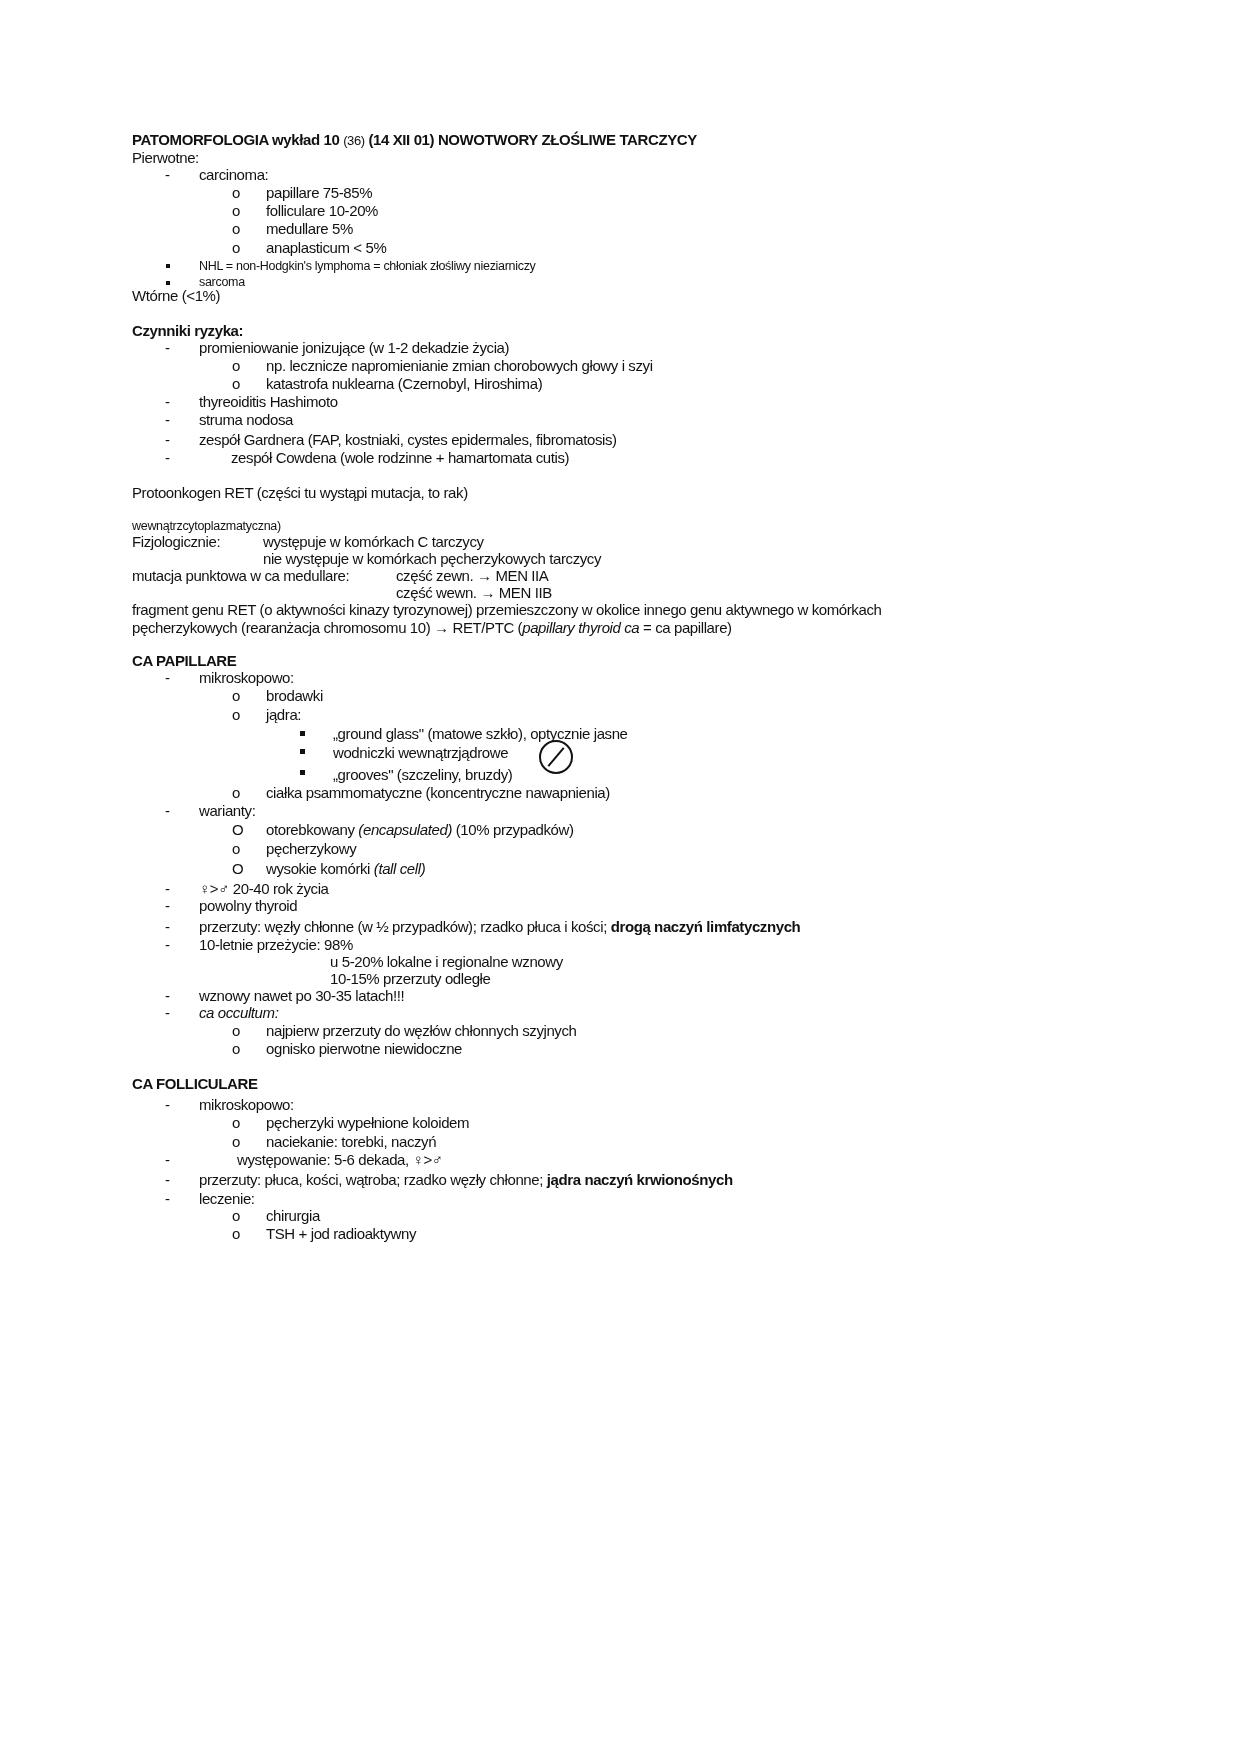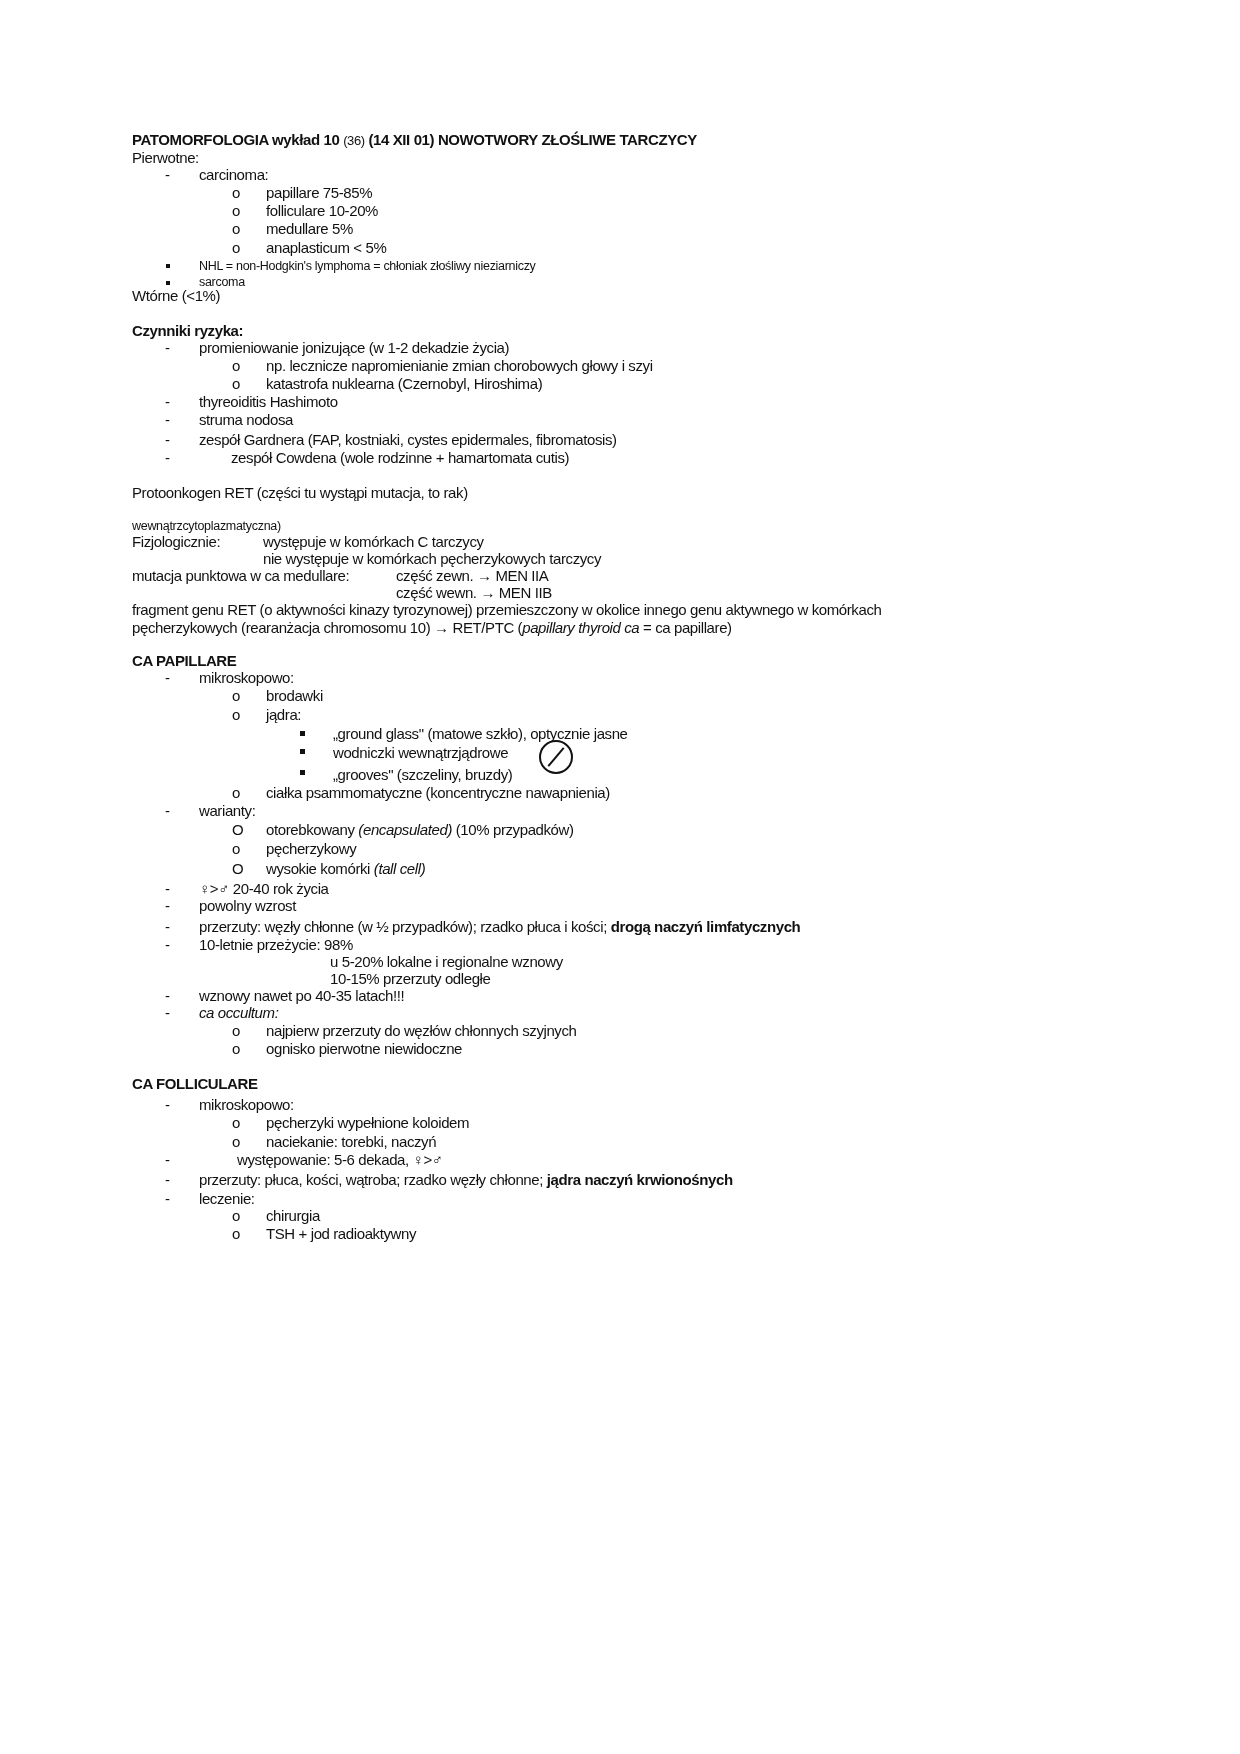--- a/index.html
+++ b/index.html
@@ -105,31 +105,31 @@
   <span class="mk" style="left:232px;top:840px;">o</span>
   <div class="ln" style="left:266px;top:840px;">pęcherzykowy</div>
   <span class="mk" style="left:232px;top:860px;">O</span>
   <div class="ln" style="left:266px;top:860px;">
     <span>wysokie komórki </span><span class="i">(tall cell)</span>
   </div>
 
   <span class="mk" style="left:165px;top:880px;">-</span>
   <div class="ln" style="left:199px;top:880px;">♀&gt;♂ 20-40 rok życia</div>
   <span class="mk" style="left:165px;top:897px;">-</span>
-  <div class="ln" style="left:199px;top:897px;">powolny wzrost</div>
+  <div class="ln" style="left:199px;top:897px;">powolny thyroid</div>
   <span class="mk" style="left:165px;top:918px;">-</span>
   <div class="ln" style="left:199px;top:918px;">
     <span>przerzuty: węzły chłonne (w ½ przypadków); rzadko płuca i kości; </span><span class="b">drogą naczyń limfatycznych</span>
   </div>
   <span class="mk" style="left:165px;top:936px;">-</span>
   <div class="ln" style="left:199px;top:936px;">10-letnie przeżycie: 98%</div>
   <div class="ln" style="left:330px;top:953px;">u 5-20% lokalne i regionalne wznowy</div>
   <div class="ln" style="left:330px;top:970px;">10-15% przerzuty odległe</div>
   <span class="mk" style="left:165px;top:987px;">-</span>
-  <div class="ln" style="left:199px;top:987px;">wznowy nawet po 40-35 latach!!!</div>
+  <div class="ln" style="left:199px;top:987px;">wznowy nawet po 30-35 latach!!!</div>
   <span class="mk" style="left:165px;top:1004px;">-</span>
   <div class="ln i" style="left:199px;top:1004px;">ca occultum:</div>
   <span class="mk" style="left:232px;top:1022px;">o</span>
   <div class="ln" style="left:266px;top:1022px;">najpierw przerzuty do węzłów chłonnych szyjnych</div>
   <span class="mk" style="left:232px;top:1040px;">o</span>
   <div class="ln" style="left:266px;top:1040px;">ognisko pierwotne niewidoczne</div>
 
   <div class="ln b" style="left:132px;top:1075px;">CA FOLLICULARE</div>
   <span class="mk" style="left:165px;top:1096px;">-</span>
   <div class="ln" style="left:199px;top:1096px;">mikroskopowo:</div>

